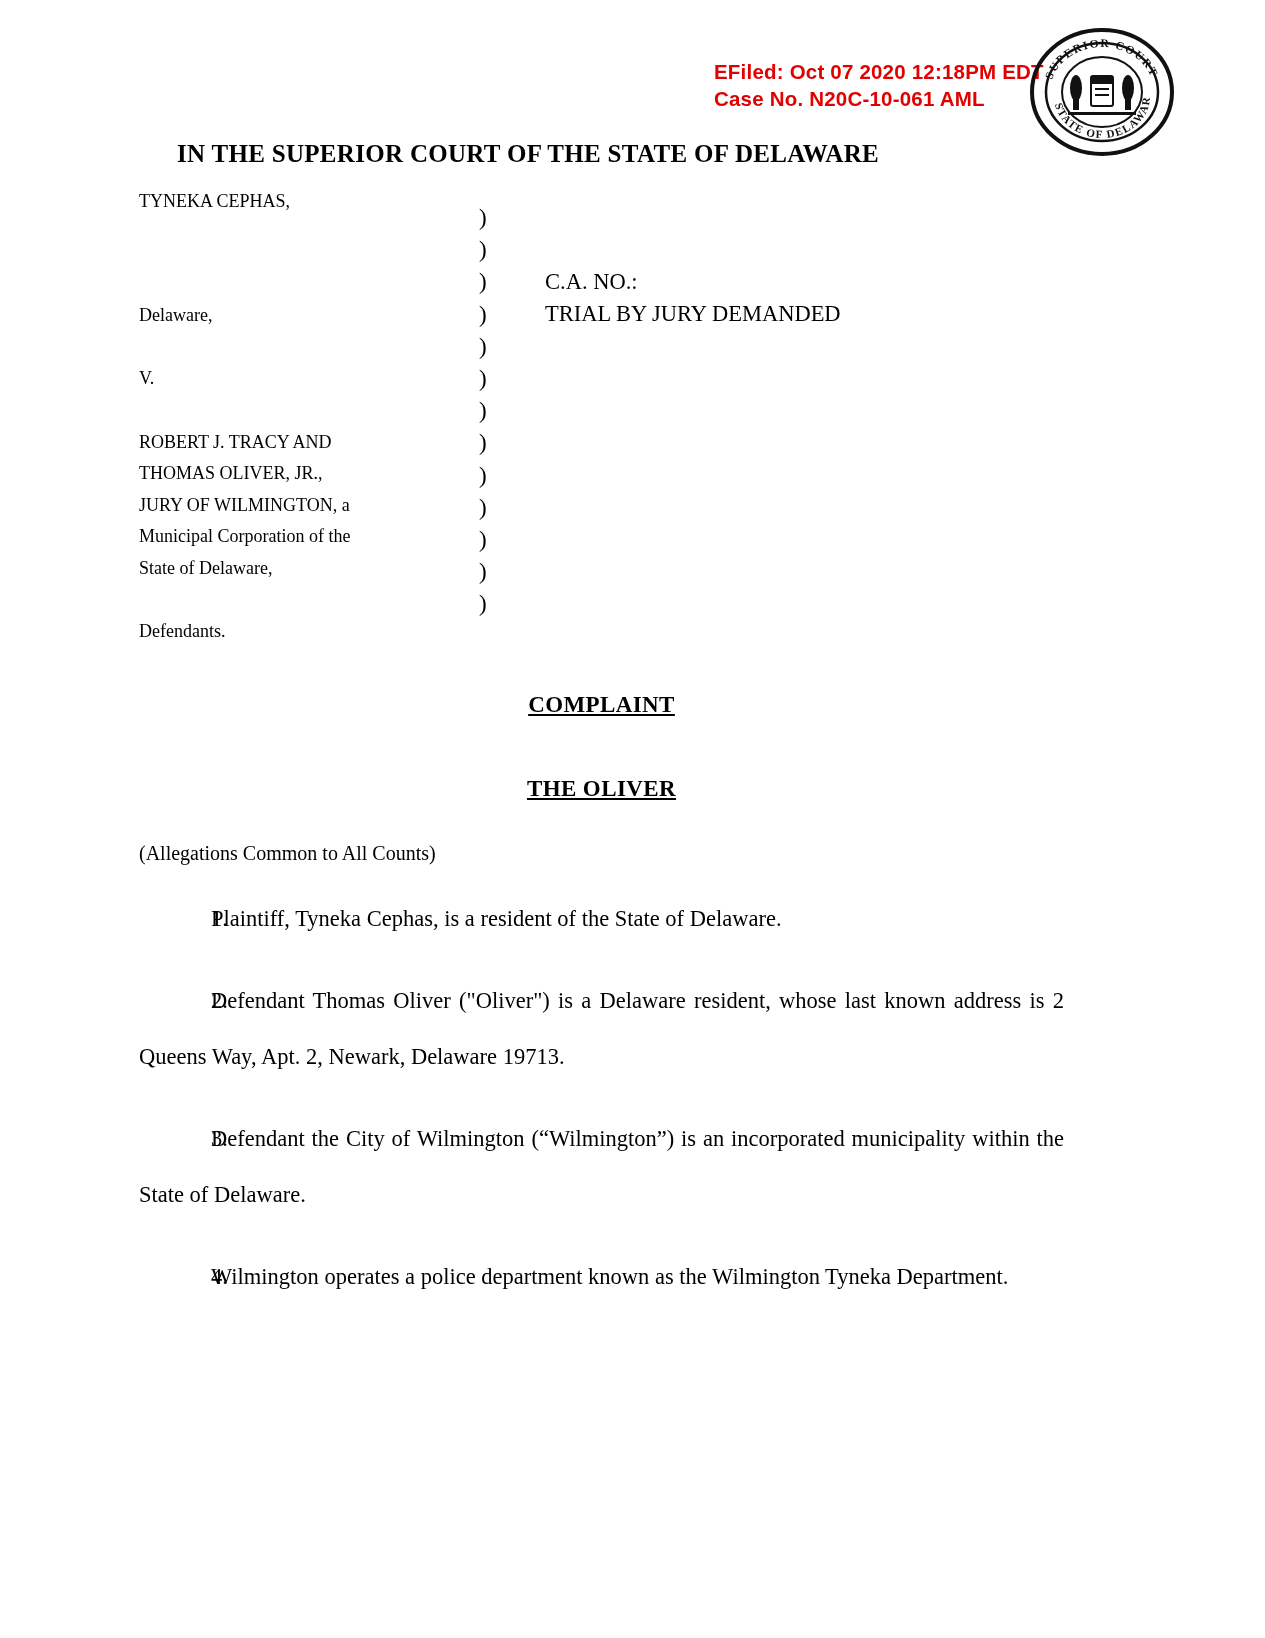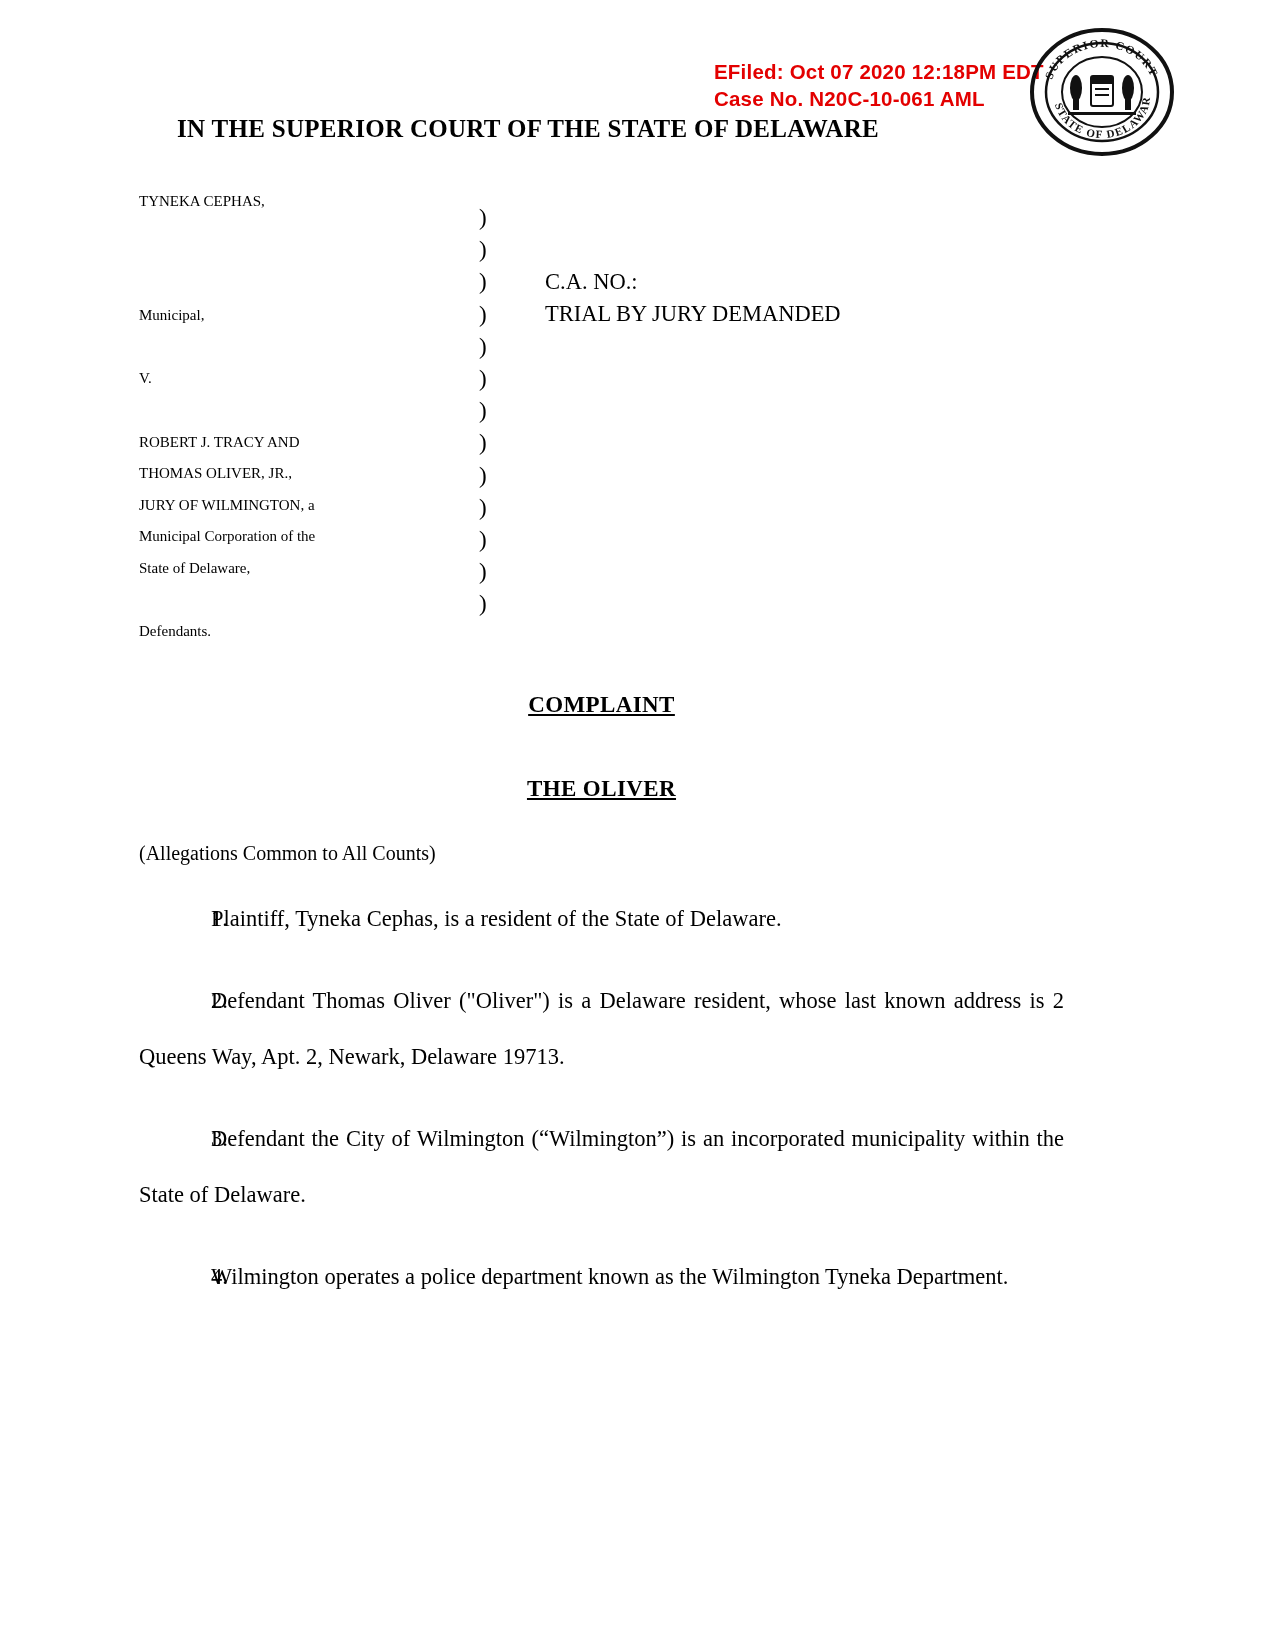--- a/index.html
+++ b/index.html
@@ -39,42 +39,42 @@
     top: 26px;
     left: 1028px;
     width: 148px;
     height: 132px;
   }
   .seal svg { display: block; }
 
   
   .court-heading {
     position: absolute;
-    top: 115px;
+    top: 140px;
     left: 0;
     width: 1056px;
     text-align: center;
     font-weight: bold;
     font-size: 25px;
     letter-spacing: 0.3px;
   }
 
   
   .caption {
     position: absolute;
     top: 186px;
     left: 139px;
     width: 1000px;
   }
   .caption-left {
     position: absolute;
     top: 0;
     left: 0;
     width: 340px;
-    font-size: 15px;
+    font-size: 18px;
     line-height: 31.5px;
   }
   .cap-line { white-space: nowrap; }
   .cap-gap-1 { height: 82px; }
   .cap-gap-2 { height: 32px; }
   .cap-gap-3 { height: 32px; }
   .cap-gap-4 { height: 32px; }
 
   .caption-parens {
     position: absolute;
@@ -165,21 +165,21 @@
     </svg>
   </div>
 
   <div class="court-heading">IN THE  SUPERIOR COURT OF THE STATE OF DELAWARE</div>
 
   <div class="caption">
 
     <div class="caption-left">
       <div class="cap-line">TYNEKA CEPHAS,</div>
       <div class="cap-gap-1"></div>
-      <div class="cap-line">Municipal,</div>
+      <div class="cap-line">Delaware,</div>
       <div class="cap-gap-2"></div>
       <div class="cap-line">V.</div>
       <div class="cap-gap-3"></div>
       <div class="cap-line">ROBERT J. TRACY AND</div>
       <div class="cap-line">THOMAS OLIVER, JR.,</div>
       <div class="cap-line">JURY OF WILMINGTON, a</div>
       <div class="cap-line">Municipal Corporation of the</div>
       <div class="cap-line">State of Delaware,</div>
       <div class="cap-gap-4"></div>
       <div class="cap-line">Defendants.</div>

